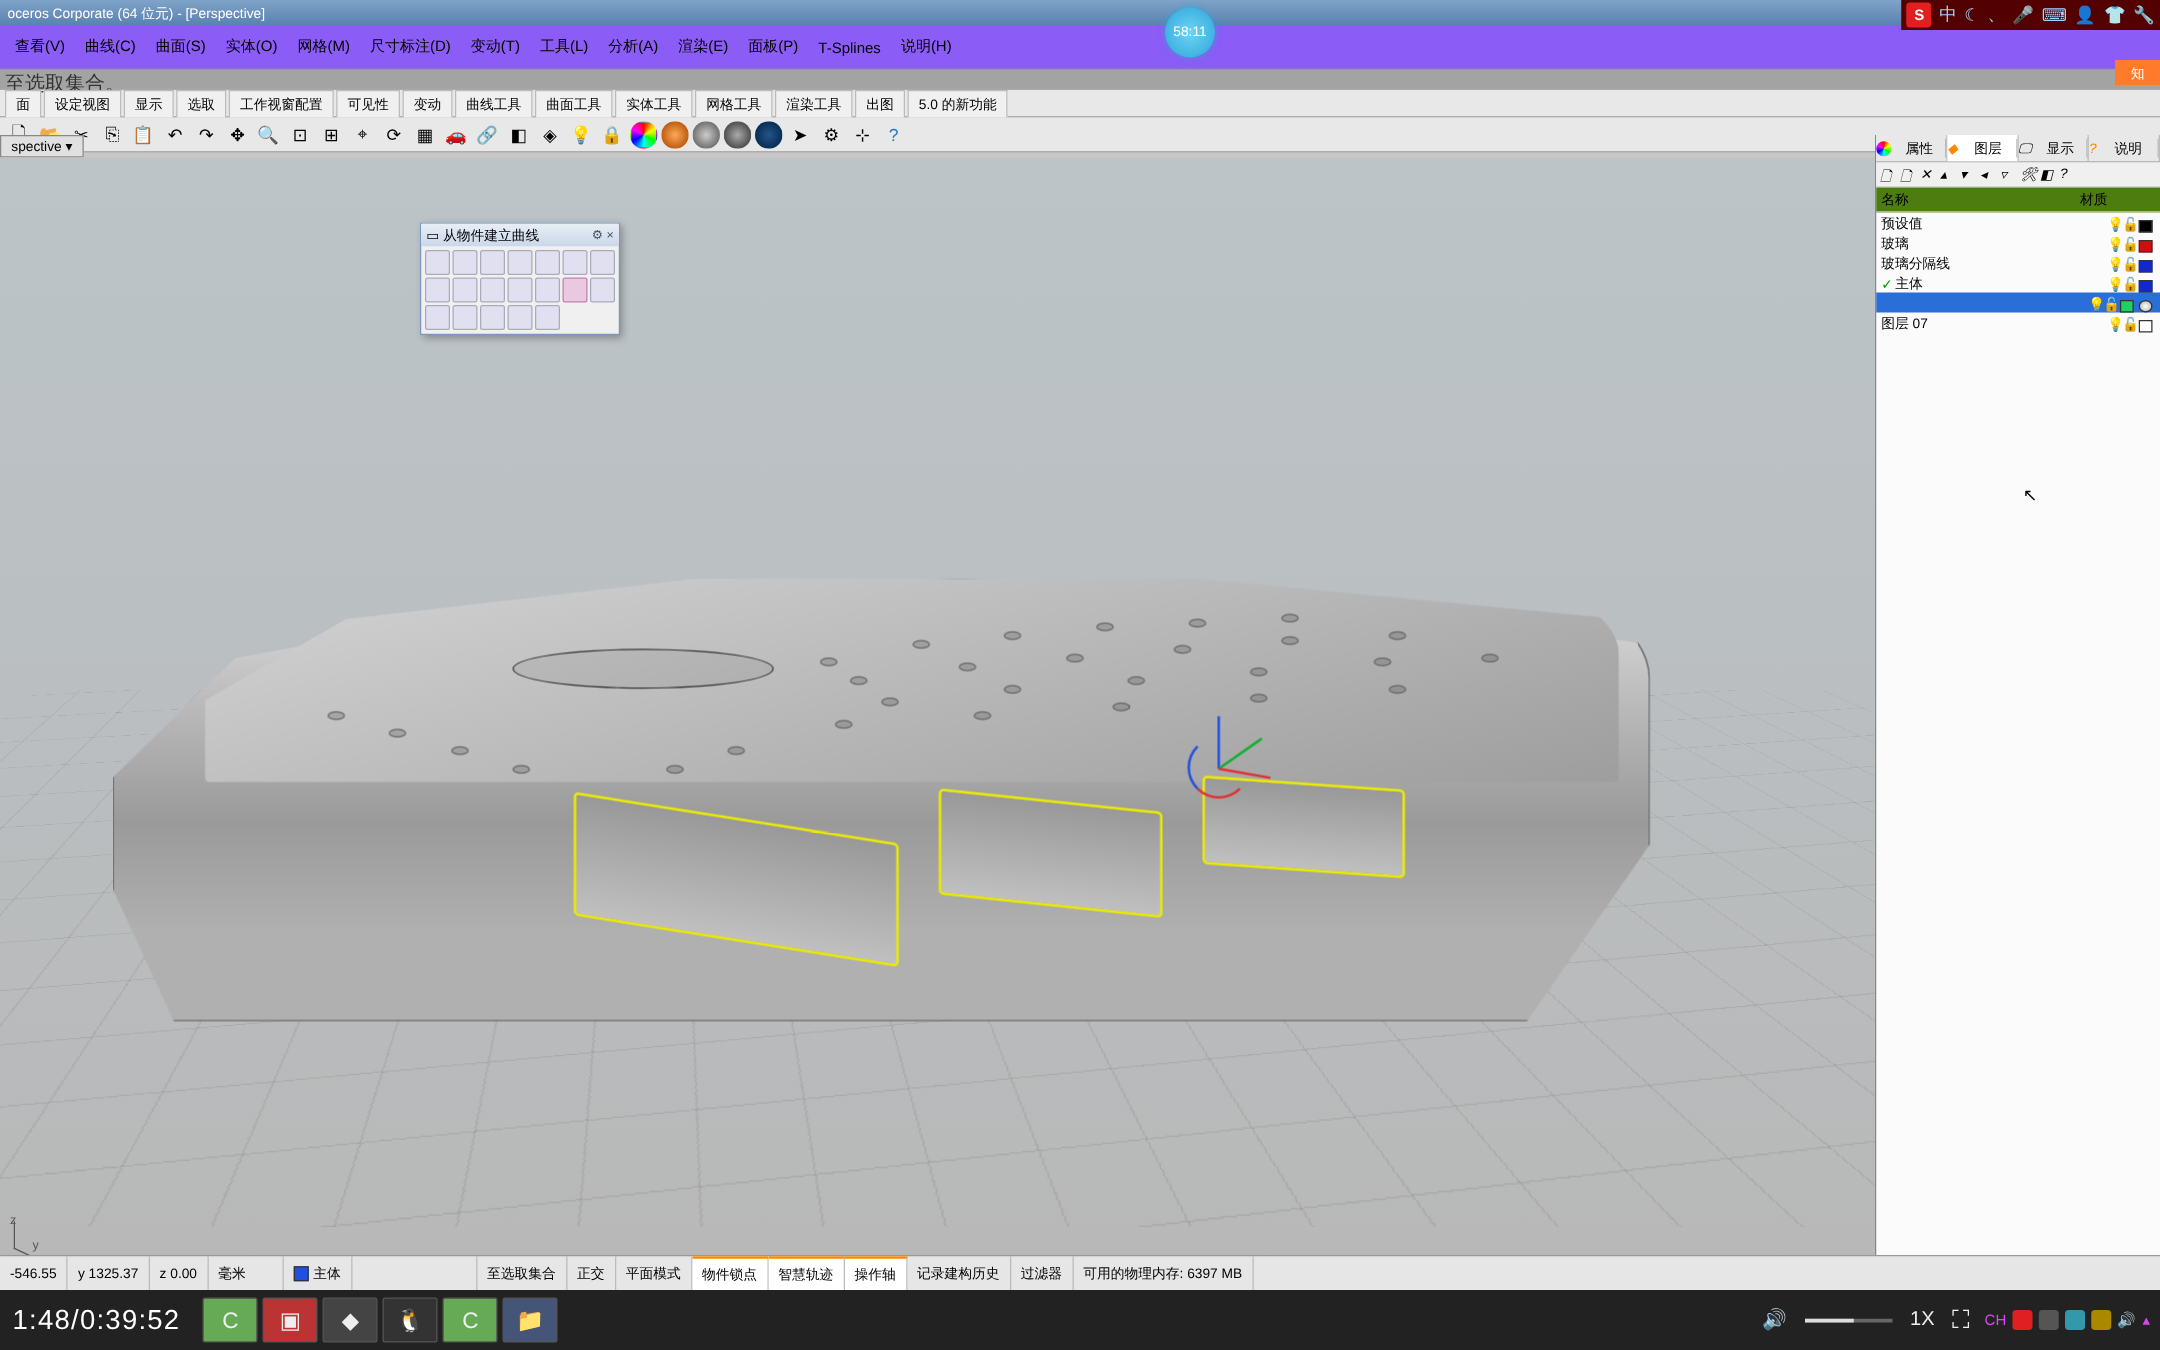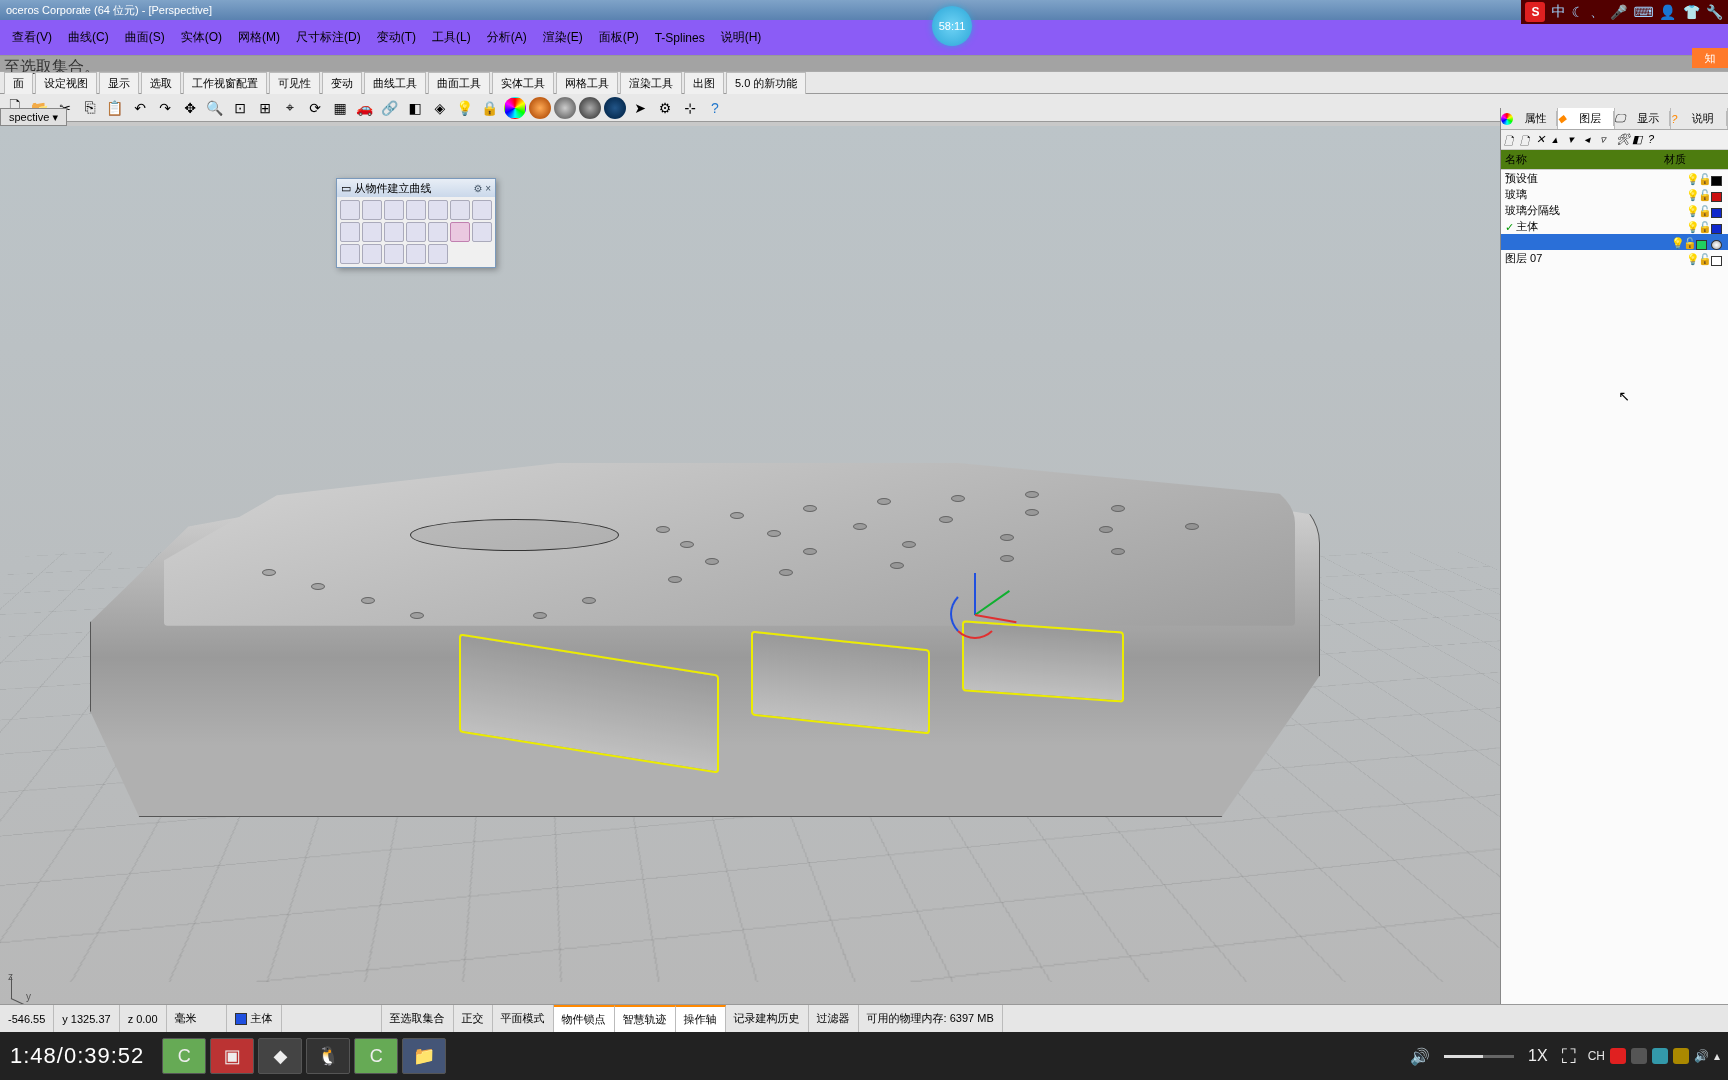--- a/index.html
+++ b/index.html
@@ -116,21 +116,21 @@
 .orange-tag { position: absolute; top: 48px; right: 0; width: 36px; height: 20px; background: #ff7a2a; color: #fff; font-size: 11px; display: flex; align-items: center; justify-content: center; }
 
 .video-bar { position: absolute; bottom: 0; left: 0; right: 0; height: 48px; background: #222; z-index: 50; display: flex; align-items: center; color: #eee; font-size: 12px; }
 .video-bar .time { font-size: 22px; font-weight: 300; padding: 0 10px; color: #fff; letter-spacing: 1px; }
 .video-bar .task { display: flex; margin-left: 8px; gap: 4px; }
 .video-bar .task .ti { width: 44px; height: 36px; background: #3a3a3a; border: 1px solid #555; border-radius: 2px; display: flex; align-items: center; justify-content: center; font-size: 18px; }
 .video-bar .spacer { flex: 1; }
 .video-bar .ctrl { display: flex; align-items: center; gap: 14px; padding-right: 12px; font-size: 16px; }
 .video-bar .vol-track { width: 70px; height: 3px; background: #666; position: relative; }
 .video-bar .vol-track::after { content: ""; position: absolute; left: 0; top: 0; width: 55%; height: 100%; background: #ddd; }
-.tray { display: flex; align-items: center; gap: 5px; color: #e5e5e5; font-size: 12px; padding-right: 8px; }
+.tray { display: flex; align-items: center; gap: 5px; color: #d946ef; font-size: 12px; padding-right: 8px; }
 .tray .tic { width: 16px; height: 16px; border-radius: 3px; display: inline-block; }
 </style>
 </head>
 <body>
 
 <div class="titlebar">
   <span>oceros Corporate (64 位元) - [Perspective]</span>
 </div>
 
 <div class="menubar">

